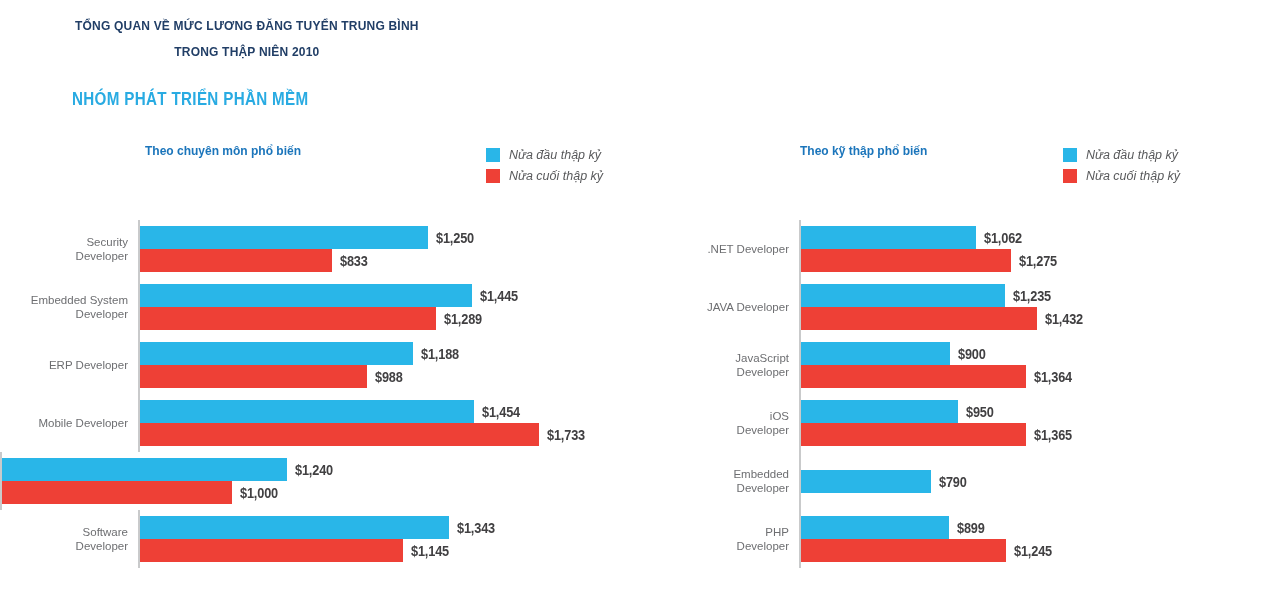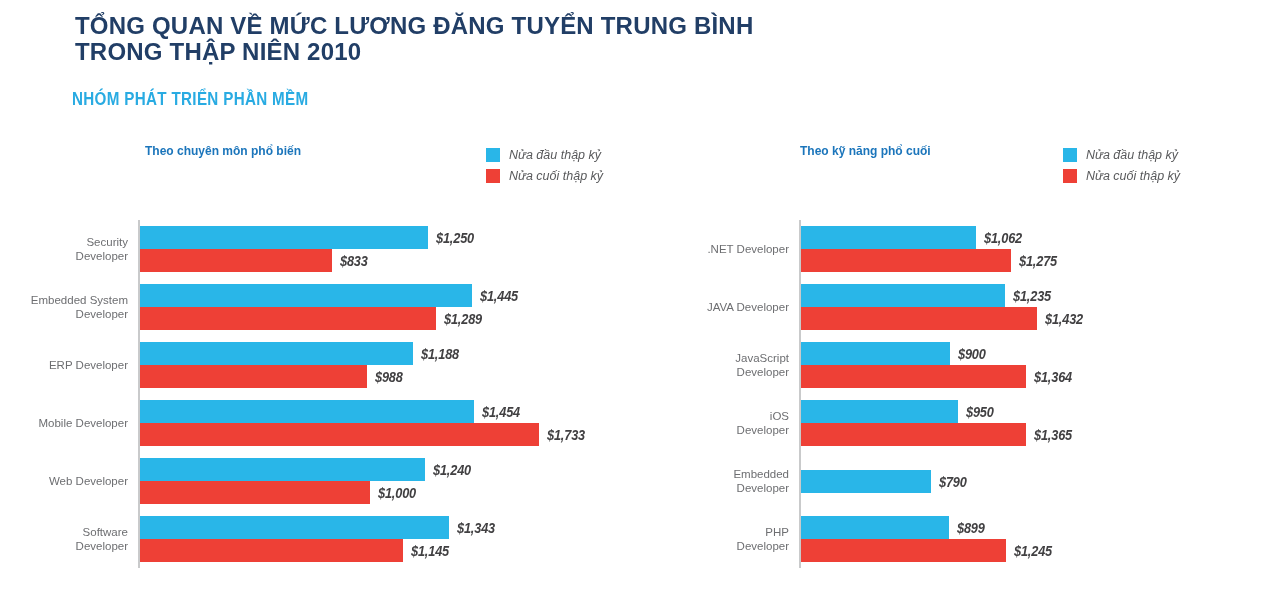--- a/index.html
+++ b/index.html
@@ -2,21 +2,21 @@
 <html><head>
 <meta charset="utf-8">
 <style>
   html,body{margin:0;padding:0;background:#ffffff;}
   .page{
     position:relative;width:1273px;height:591px;background:#ffffff;overflow:hidden;
     font-family:"Liberation Sans","DejaVu Sans",sans-serif;
   }
   .page-title{
     position:absolute;left:75px;top:13px;
-    font-size:24px;line-height:26px;font-weight:700;color:#213e66;letter-spacing:.2px;
+    font-size:12px;line-height:26px;font-weight:700;color:#213e66;letter-spacing:.2px;text-align:center;
   }
   .subtitle{
     position:absolute;left:72px;top:88px;
     font-size:19px;font-weight:700;color:#29abe2;white-space:nowrap;
     transform:scaleX(.8);transform-origin:left top;letter-spacing:.4px;
   }
   .chart-title{position:absolute;font-size:12px;font-weight:700;color:#1b75bb;white-space:nowrap;}
   #ct0{left:145px;top:144px;}
   #ct1{left:800px;top:144px;}
   .legend{position:absolute;}
@@ -28,42 +28,42 @@
   .chart-body{position:absolute;top:220px;}
   #chart0{left:0;width:645px;}
   #chart1{left:665px;width:606px;}
   .row{display:flex;height:58px;}
   .cat{
     display:flex;flex-direction:column;justify-content:center;align-items:flex-end;
     text-align:right;color:#6d6e71;font-size:11.5px;line-height:14px;padding-right:10px;flex:none;
   }
   #chart0 .cat{width:128px;}
   #chart1 .cat{width:124px;text-align:center;}
-  .bars{flex:1;border-left:2px solid #c9cacb;display:flex;flex-direction:column;justify-content:center;font-style:italic;}
+  .bars{flex:1;border-left:2px solid #c9cacb;display:flex;flex-direction:column;justify-content:center;}
   .barline{display:flex;align-items:center;height:23px;}
   .bar{height:23px;flex:none;}
   .val{
     margin-left:8px;font-weight:700;font-size:15px;color:#414042;white-space:nowrap;
     display:inline-block;transform:scaleX(.85);transform-origin:left center;letter-spacing:-.2px;
   }
 </style>
 </head>
 <body>
 
 <div class="page">
 
   <div class="page-title">
     <div>TỔNG QUAN VỀ MỨC LƯƠNG ĐĂNG TUYỂN TRUNG BÌNH</div>
     <div>TRONG THẬP NIÊN 2010</div>
   </div>
 
   <div class="subtitle">NHÓM PHÁT TRIỂN PHẦN MỀM</div>
 
   <div class="chart-title" id="ct0">Theo chuyên môn phổ biến</div>
-  <div class="chart-title" id="ct1">Theo kỹ năng phổ cuối</div>
+  <div class="chart-title" id="ct1">Theo kỹ thập phổ biến</div>
 
   <div class="legend" id="lg0">
     <div class="legend-row">
       <span class="swatch" style="background: rgb(41, 182, 232);"></span>
       <span class="legend-label">Nửa đầu thập kỷ</span>
     </div>
     <div class="legend-row">
       <span class="swatch" style="background: rgb(238, 64, 54);"></span>
       <span class="legend-label">Nửa cuối thập kỷ</span>
     </div>
@@ -137,23 +137,20 @@
             <div class="bar" style="width: 334px; background: rgb(41, 182, 232);"></div>
             <span class="val">$1,454</span>
           </div>
           <div class="barline">
             <div class="bar" style="width: 399px; background: rgb(238, 64, 54);"></div>
             <span class="val">$1,733</span>
           </div>
         </div>
       </div>
       <div class="row">
-        <div class="cat">
-          <div>Web Developer</div>
-        </div>
         <div class="bars">
           <div class="barline">
             <div class="bar" style="width: 285px; background: rgb(41, 182, 232);"></div>
             <span class="val">$1,240</span>
           </div>
           <div class="barline">
             <div class="bar" style="width: 230px; background: rgb(238, 64, 54);"></div>
             <span class="val">$1,000</span>
           </div>
         </div>

